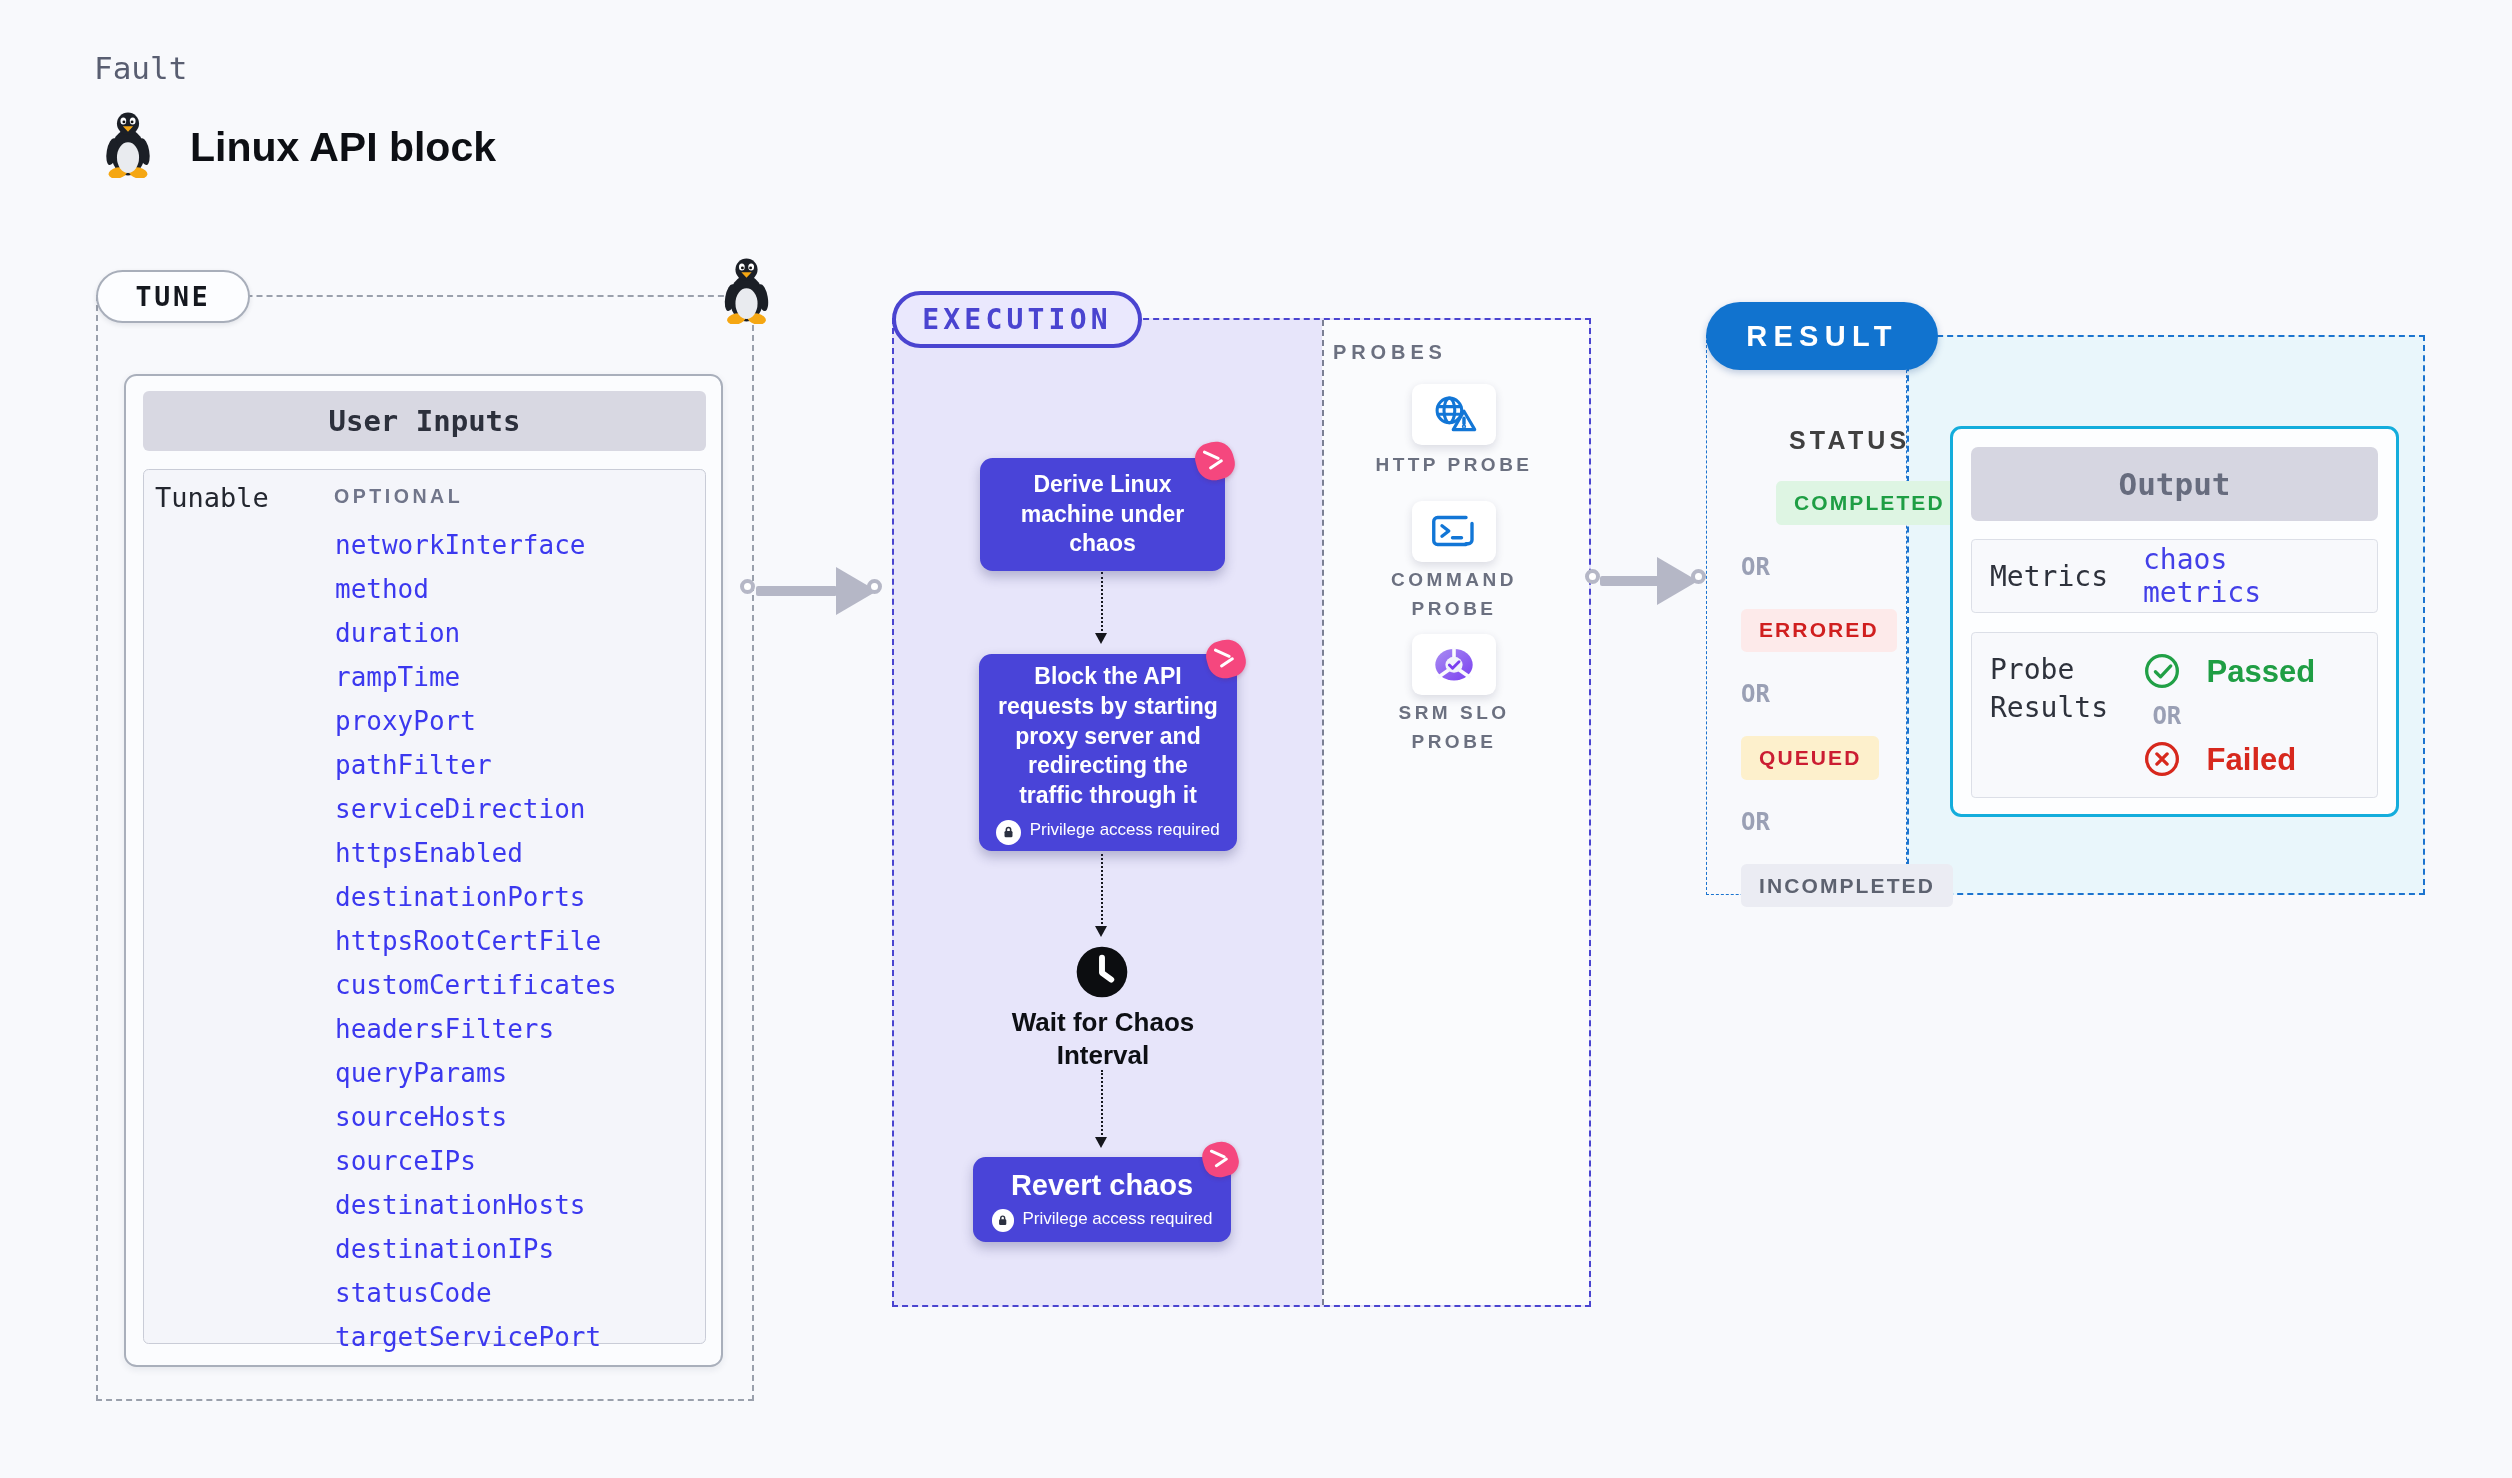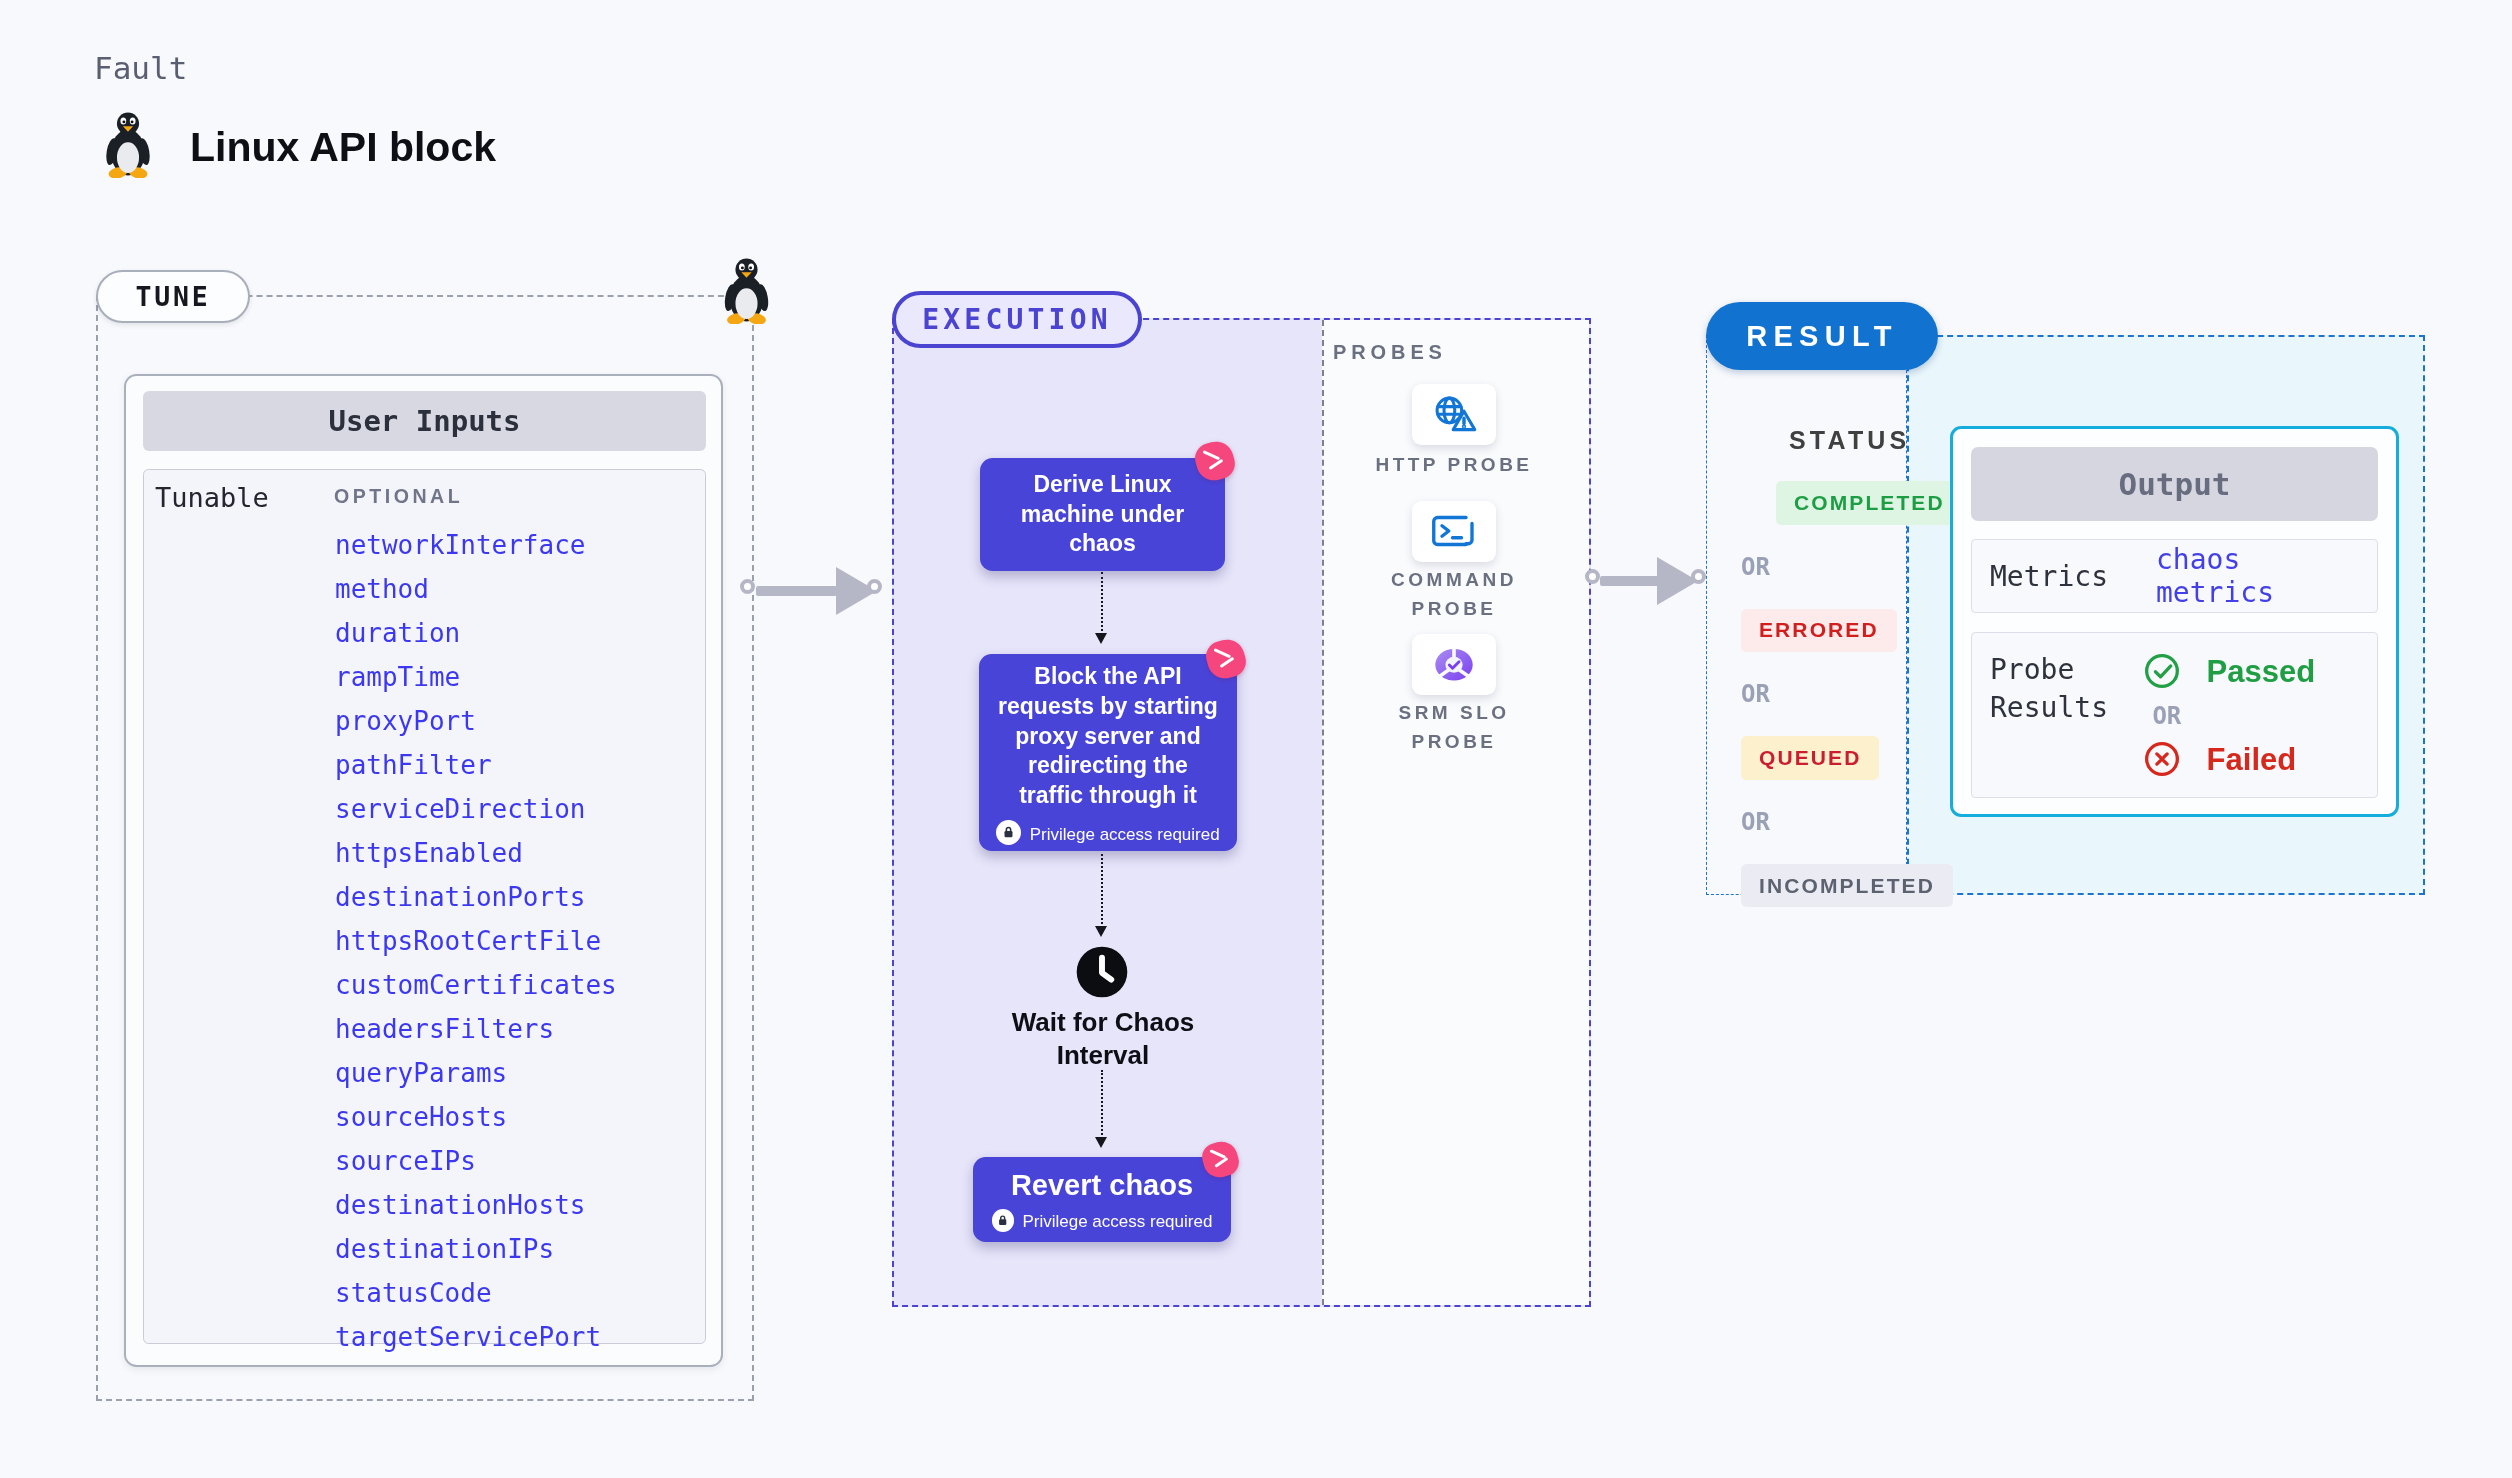--- a/index.html
+++ b/index.html
@@ -50,21 +50,21 @@
   .exec-pill{left:892px;top:291px;width:250px;height:57px;background:#eae8fd;border:4.2px solid var(--indigo);
     font-family:"DejaVu Sans Mono",monospace;font-size:28px;font-weight:bold;letter-spacing:4.2px;color:var(--indigo)}
   .flow-node{background:var(--node);border-radius:12.6px;color:#fff;display:flex;flex-direction:column;
     align-items:center;justify-content:center;text-align:center;z-index:3;
     box-shadow:0 5.6px 11.2px rgba(40,40,100,.28)}
   .flow-node .nt{font-weight:bold;font-size:23px;line-height:1.3}
   .node-derive{left:980px;top:458px;width:245px;height:113px;padding:4.2px 19.6px}
   .node-block{left:979px;top:654px;width:258px;height:197px;padding:7px 17px 5.6px}
   .node-revert{left:973px;top:1157px;width:258px;height:85px;padding:5.6px 14px}
   .node-revert .nt{font-size:29px}
-  .priv{display:flex;align-items:flex-end;gap:8.4px;margin-top:8.4px}
+  .priv{display:flex;align-items:flex-start;gap:8.4px;margin-top:8.4px}
   .priv .lock{width:25px;height:25px;background:#fff;border-radius:50%;display:flex;align-items:center;justify-content:center}
   .priv .pt{font-size:17px;color:#fff;font-weight:500}
   .chaos-pink{background:var(--pink);border-radius:40% 46% 40% 46%;transform:rotate(-16deg);z-index:4;
     box-shadow:0 1.4px 4.2px rgba(120,20,60,.25)}
   .chaos-pink::before{content:'';position:absolute;left:22%;top:28%;width:48%;height:8%;background:#fff;
     border-radius:2.8px;transform:rotate(40deg)}
   .chaos-pink::after{content:'';position:absolute;left:28%;top:54%;width:42%;height:8%;background:#fff;
     border-radius:2.8px;transform:rotate(-18deg)}
   .dotarrow{border-left:2.8px dotted #15161c;z-index:2}
   .dotarrow::after{content:'';position:absolute;left:-7.7px;bottom:-11.2px;border:6.3px solid transparent;
@@ -88,21 +88,21 @@
   .status-col{left:1741px;top:481px;display:flex;flex-direction:column;align-items:flex-start;gap:28px}
   .badge{font-size:21px;font-weight:bold;letter-spacing:2.1px;padding:9.8px 18px;border-radius:5.6px;white-space:nowrap}
   .or{font-family:"DejaVu Sans Mono",monospace;font-size:24px;font-weight:bold;color:var(--or)}
   .output-card{left:1950px;top:426px;width:449px;height:391px;background:#fdfeff;border:3.5px solid var(--cyan);
     border-radius:11.2px;z-index:3}
   .output-header{left:1971px;top:447px;width:407px;height:74px;background:#d6d6e1;border-radius:7px;
     display:flex;align-items:center;justify-content:center;font-size:31px;font-weight:bold;color:#676c7e;z-index:4}
   .orow{background:#f8f9fc;border:1.4px solid #dcdfe7;border-radius:4.2px;z-index:4}
   .metrics-row{left:1971px;top:539px;width:407px;height:74px;display:flex;align-items:center;padding:16px 18px}
   .metrics-row .rl{font-size:28px;color:#2e323c}
-  .metrics-row .rv{font-size:28px;color:#4340e8;margin-left:48px}
+  .metrics-row .rv{font-size:28px;color:#4340e8;margin-left:35px}
   .probe-row{left:1971px;top:632px;width:407px;height:166px;display:flex;padding:18px}
   .probe-row .rl{font-size:28px;color:#2e323c;width:133px;line-height:1.35}
   .pr-stack{display:flex;flex-direction:column;margin-left:19.6px;margin-top:1.4px}
   .pr-item{display:flex;align-items:center;gap:26px}
   .pr-item .txt-pass{font-size:31px;font-weight:bold;color:#1f9e44}
   .pr-item .txt-fail{font-size:31px;font-weight:bold;color:#d7281d}
   .pr-or{margin:9.8px 0 9.8px 9.8px}
 </style>
 </head>
 <body>

